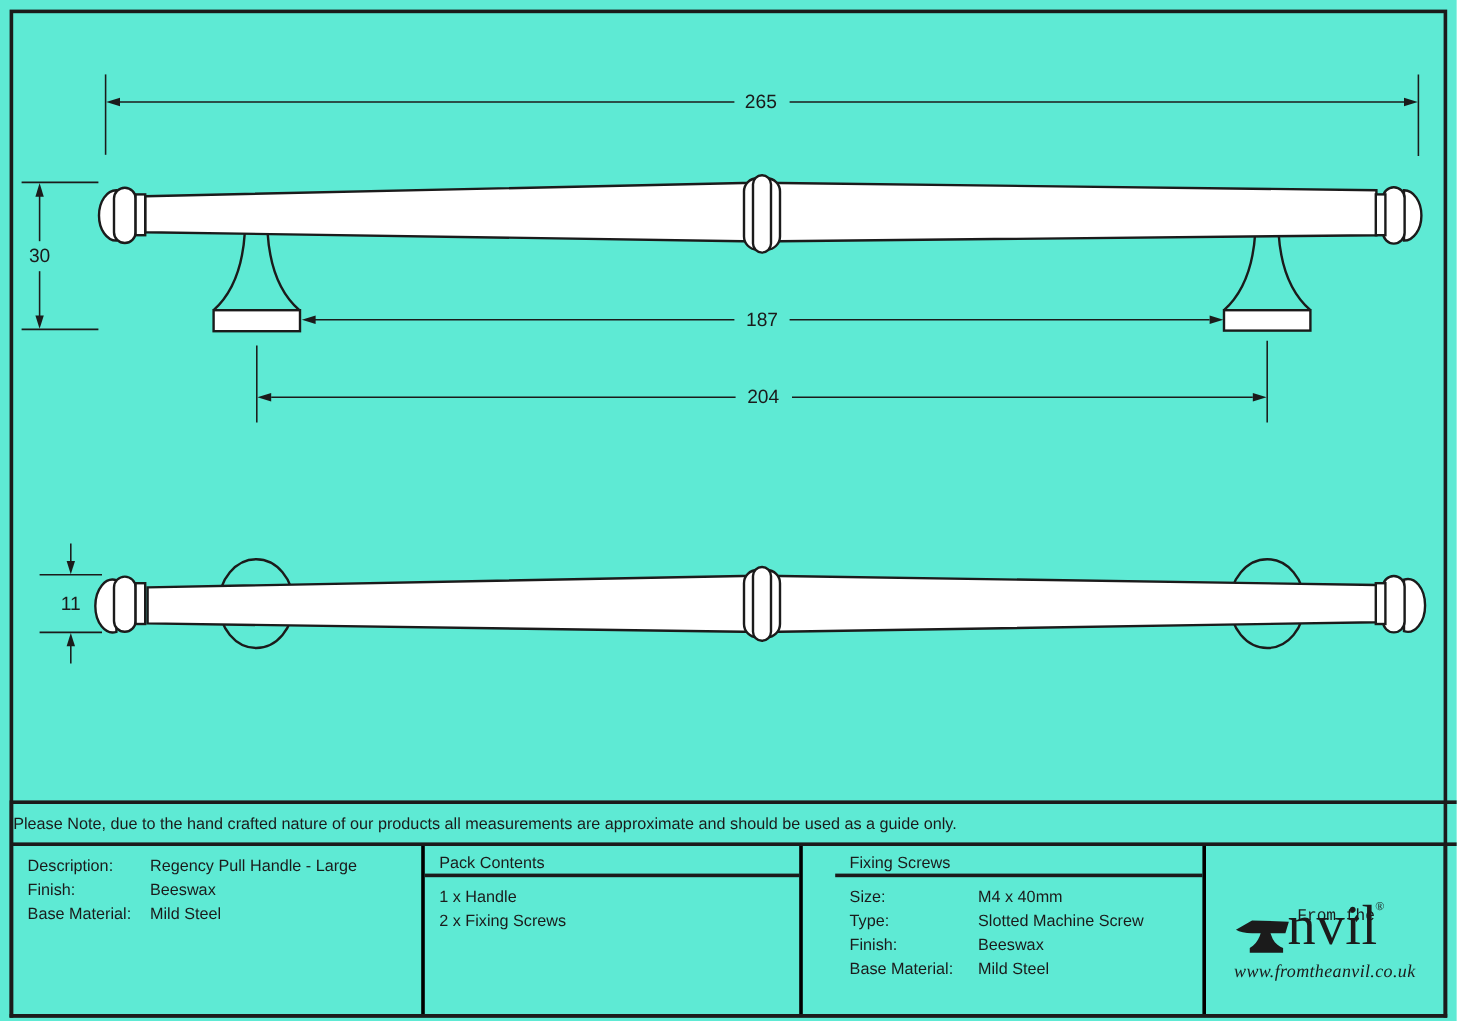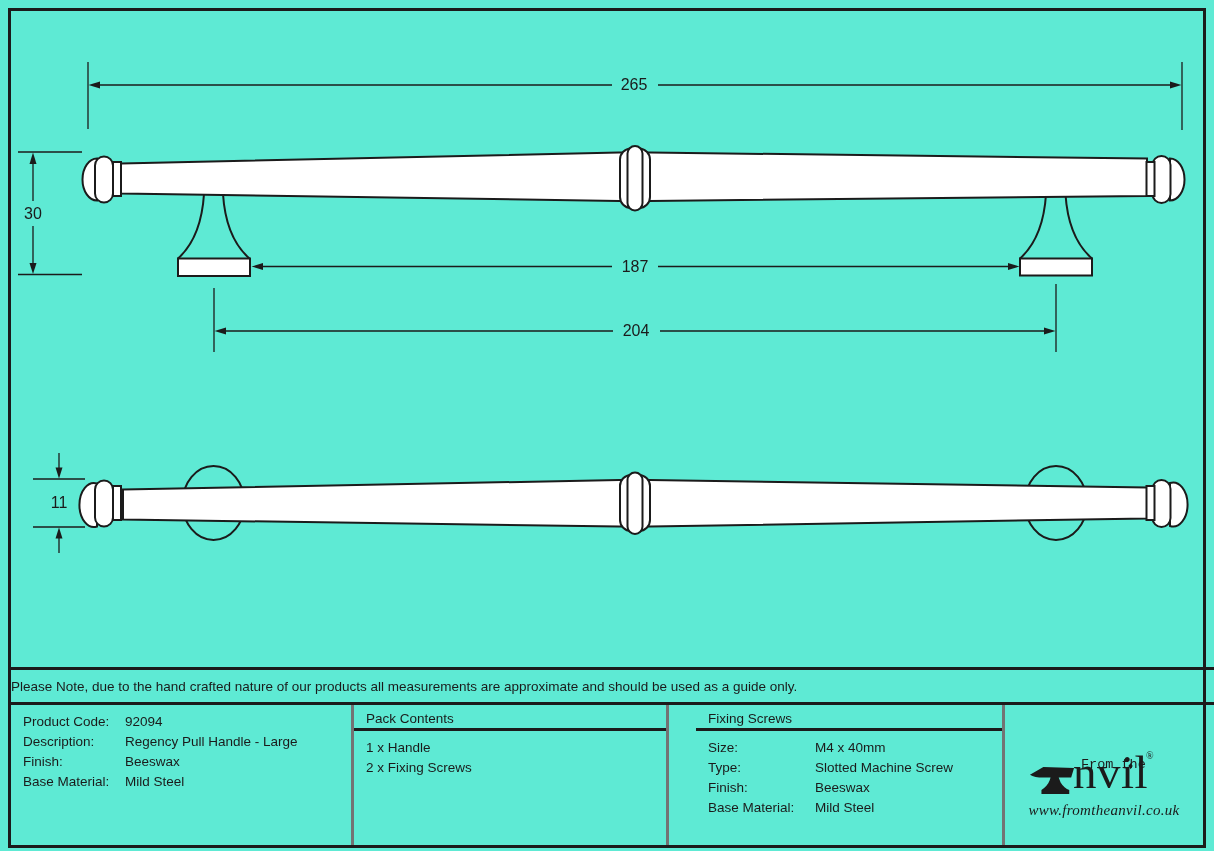--- a/index.html
+++ b/index.html
@@ -23,21 +23,21 @@
     position:absolute; left:8px; top:667px; width:1213px; height:38px;
     box-sizing:border-box; border:3px solid #1b1b1b;
     display:flex; align-items:center; padding-left:0; font-size:13.5px;
   }
   .spec-table {
     position:absolute; left:8px; top:705px; width:1198px; height:143px;
     box-sizing:border-box; border:3px solid #1b1b1b; border-top:none;
     display:flex; font-size:13.5px;
   }
   .col { box-sizing:border-box; }
-  .col-divider { border-left:3px solid #737373; }
+  .col-divider { border-left:3px solid #000000; }
   .c1 { flex:0 0 340px; }
   .c2 { flex:0 0 315px; }
   .c3 { flex:0 0 336px;padding-left:27px; }
   .c4 { flex:1 1 auto; display:flex; align-items:center; justify-content:center; }
   .cell-header {
     height:23px; padding:3px 0 0 12px; border-bottom:3px solid #1b1b1b;
     box-sizing:border-box; height:26px; line-height:21px;
   }
   .cell-body { padding:7px 0 0 12px; }
   .kv-row { display:flex; line-height:20px; }
@@ -181,24 +181,20 @@
 
   <div class="note-row">
     <span>Please Note, due to the hand crafted nature of our products all measurements are approximate and should be used as a guide only.</span>
   </div>
 
   <div class="spec-table">
 
     <div class="col c1">
       <div class="cell-body">
         <div class="kv-row">
-          <span class="kv-label">Product Code:</span>
-          <span class="kv-value">92094</span>
-        </div>
-        <div class="kv-row">
           <span class="kv-label">Description:</span>
           <span class="kv-value">Regency Pull Handle - Large</span>
         </div>
         <div class="kv-row">
           <span class="kv-label">Finish:</span>
           <span class="kv-value">Beeswax</span>
         </div>
         <div class="kv-row">
           <span class="kv-label">Base Material:</span>
           <span class="kv-value">Mild Steel</span>

